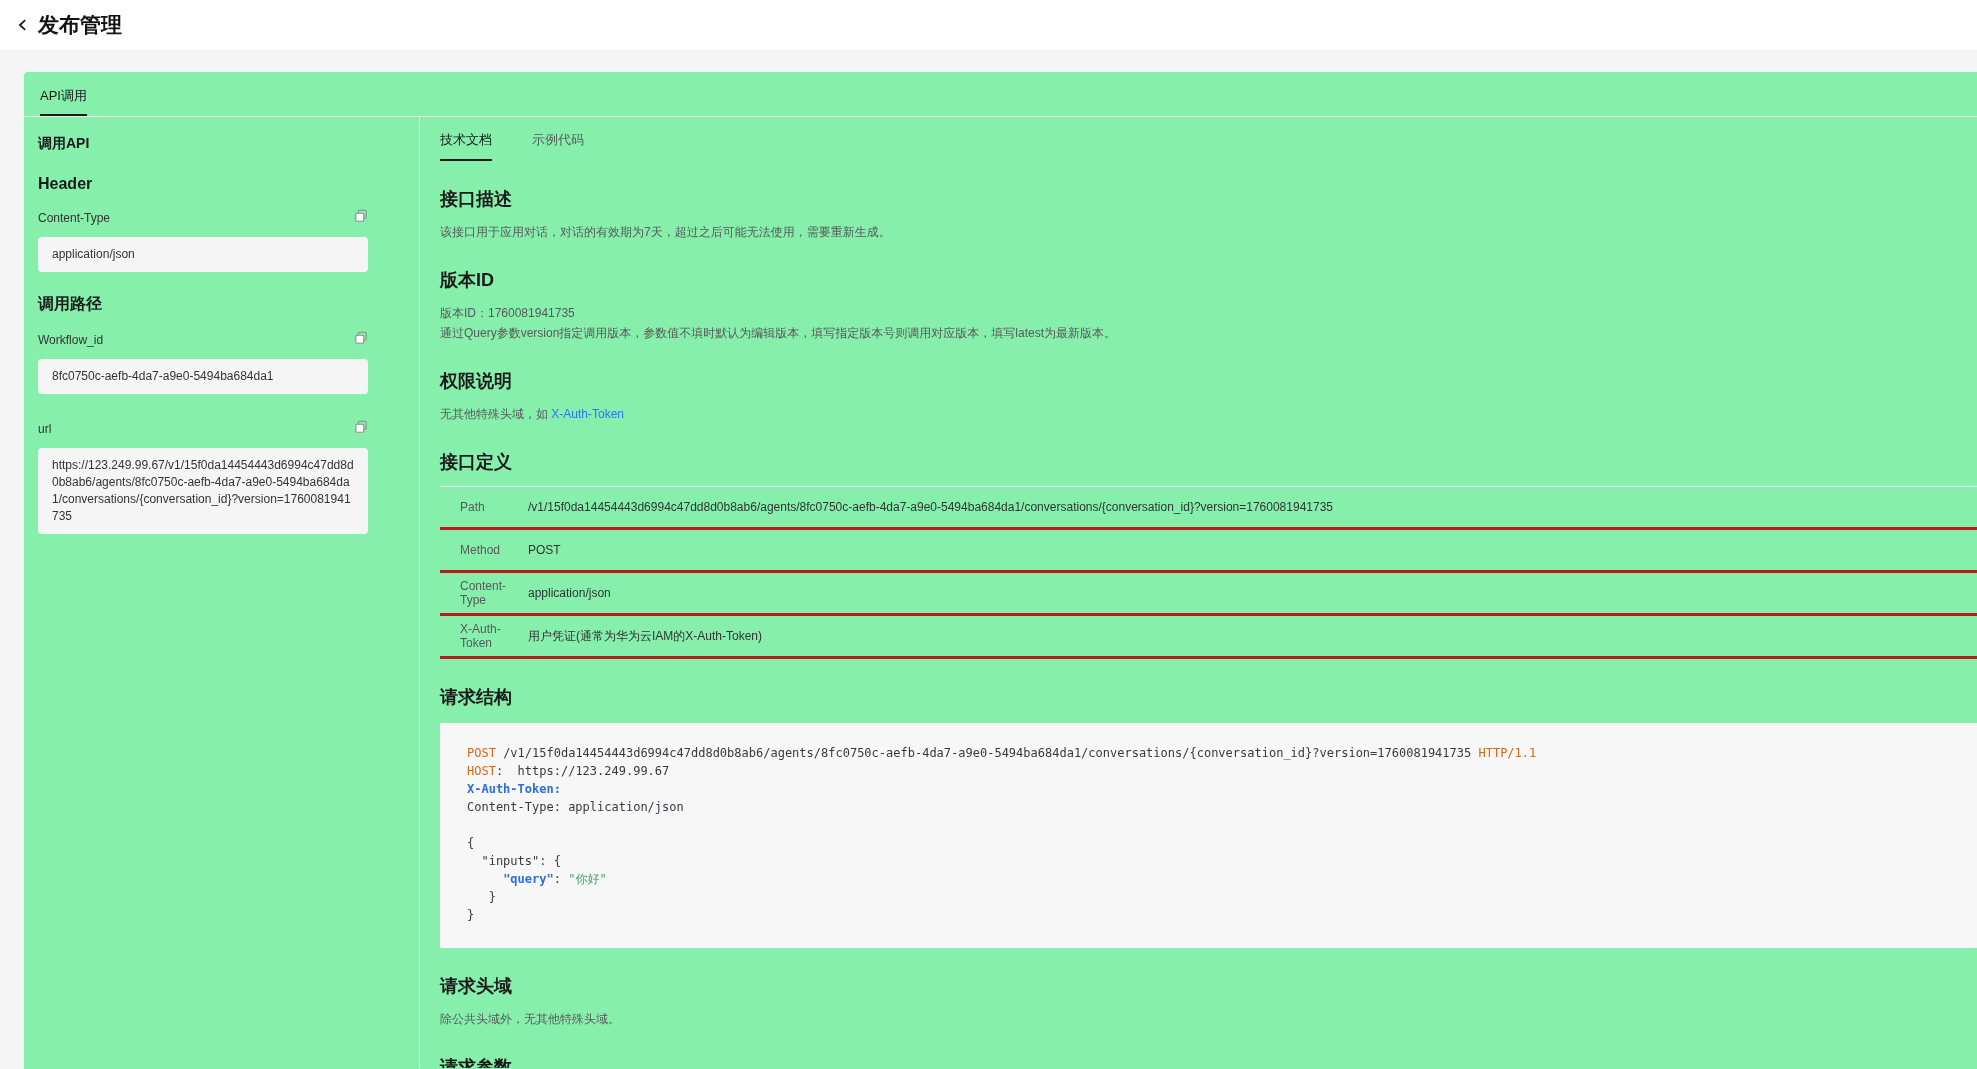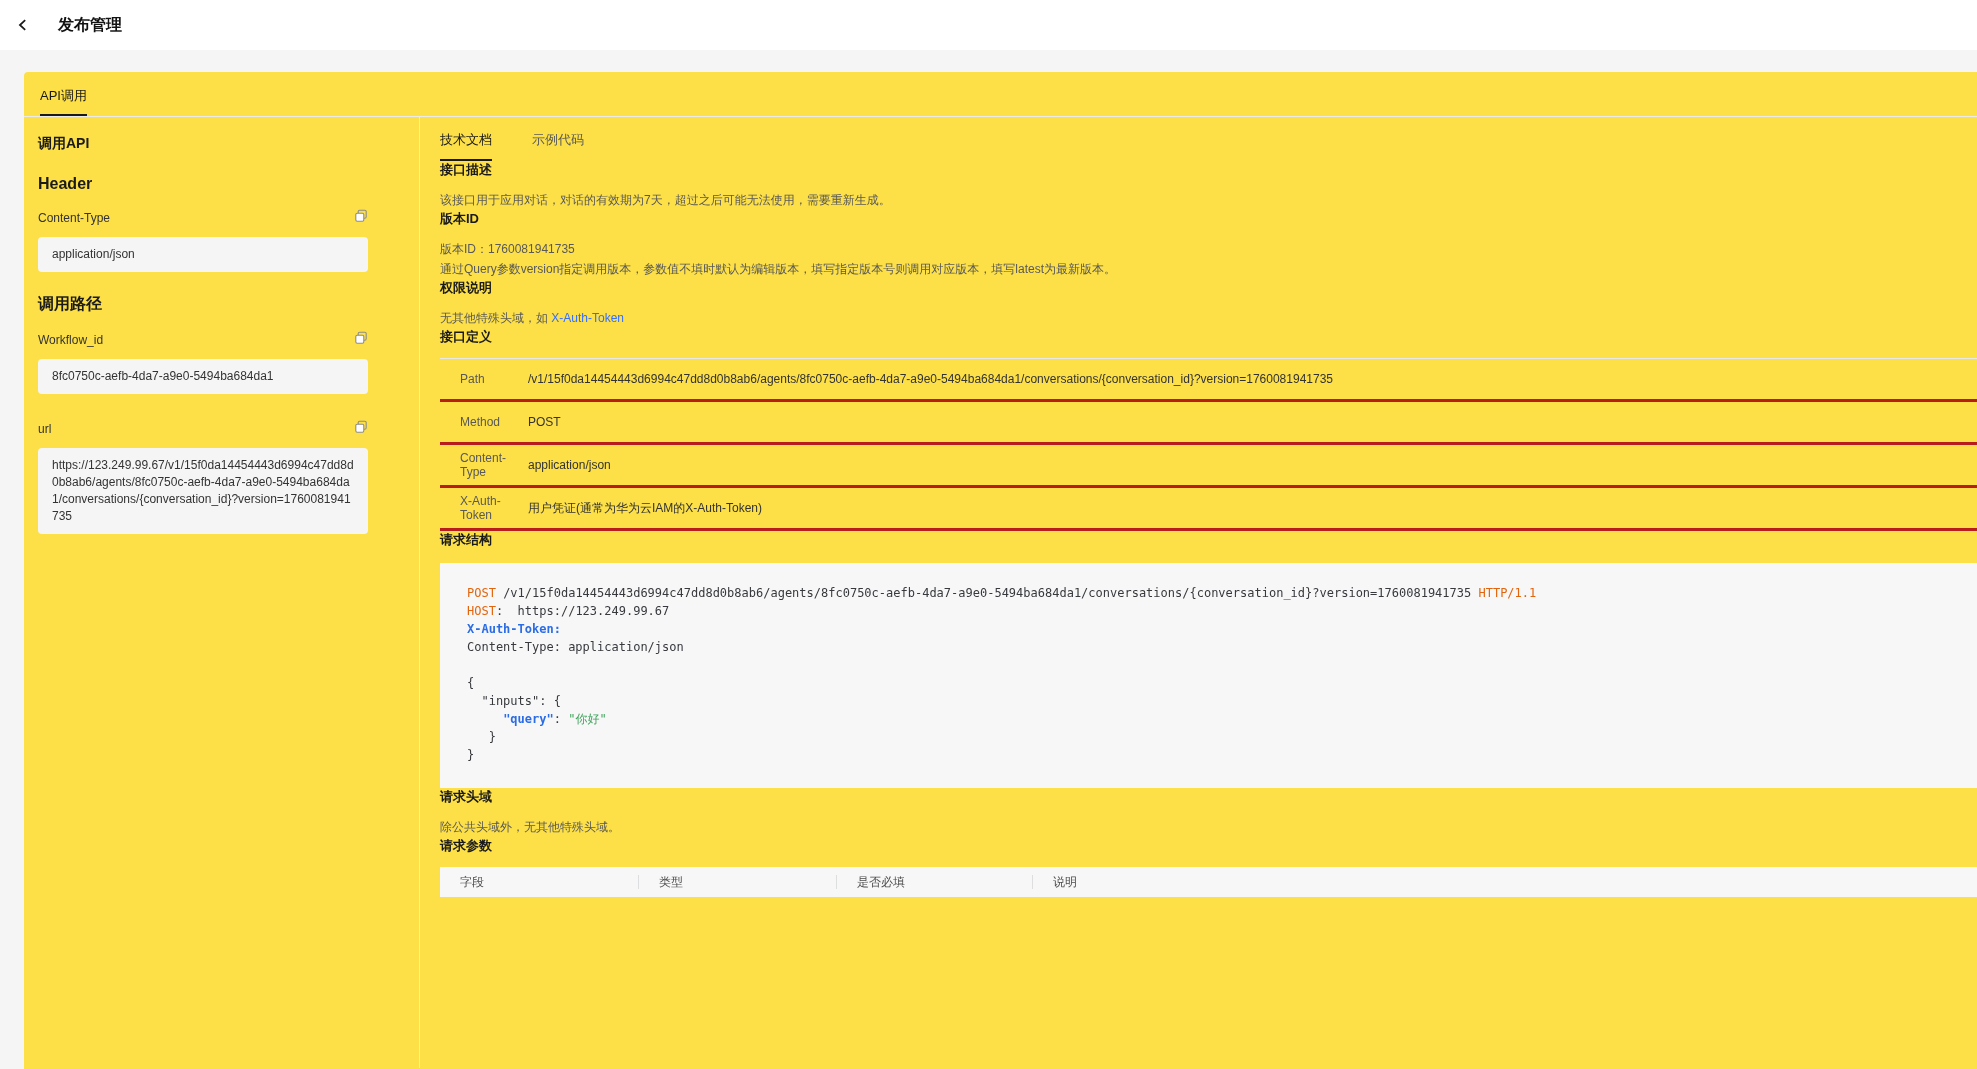--- a/index.html
+++ b/index.html
@@ -11,26 +11,26 @@
   }
 
   
   .topbar {
     height: 50px; background: #fff;
     display: flex; align-items: center;
     padding-left: 16px;
   }
   .back-btn { display: flex; align-items: center; cursor: pointer; }
   .back-btn svg { display: block; }
-  .page-title { font-size: 16px; font-weight: 700; margin-left: 28px; color: #121212; }
+  .page-title { font-size: 21px; font-weight: 700; margin-left: 8px; color: #121212; }
 
   
   .card {
     margin-left: 24px; margin-top: 22px;
-    background: #fde047;
+    background: #86efac;
     width: calc(100% - 24px);
     height: calc(100% - 72px);
     border-radius: 4px 0 0 0;
   }
   .card-tabs {
     padding: 14px 0 0 16px;
     border-bottom: 1px solid #ebebeb;
   }
   .card-tab {
     display: inline-block;
@@ -68,21 +68,21 @@
   .lp-gap-lg { margin-top: 26px; }
 
   
   .right-panel { flex: 1 1 auto; padding: 14px 0 0 20px; overflow: hidden; }
   .doc-tabs { display: flex; gap: 40px; }
   .doc-tab { font-size: 13px; color: #595959; padding-bottom: 10px; cursor: pointer; }
   .doc-tab.active {
     color: #1a1a1a; font-weight: 500;
     border-bottom: 2px solid #1a1a1a;
   }
-  .sec-title { font-size: 13px; font-weight: 700; color: #1a1a1a; }
+  .sec-title { font-size: 18px; font-weight: 700; color: #1a1a1a; margin-top: 26px; }
   .sec-text { font-size: 12px; color: #595959; margin-top: 11px; line-height: 20px; }
   .sec-text .link { color: #3370ff; cursor: pointer; }
 
   
   .def-table { margin-top: 12px; border-top: 1px solid #e6e8eb; }
   .def-row {
     display: flex; align-items: center;
     height: 43px; border-bottom: 3px solid #b91c1c;
     font-size: 12px;
   }

